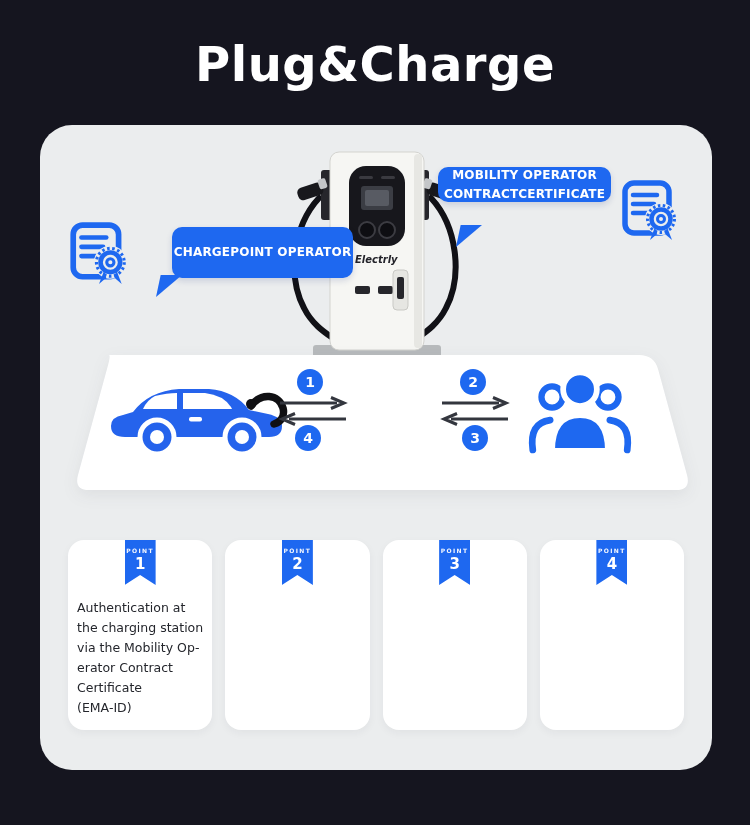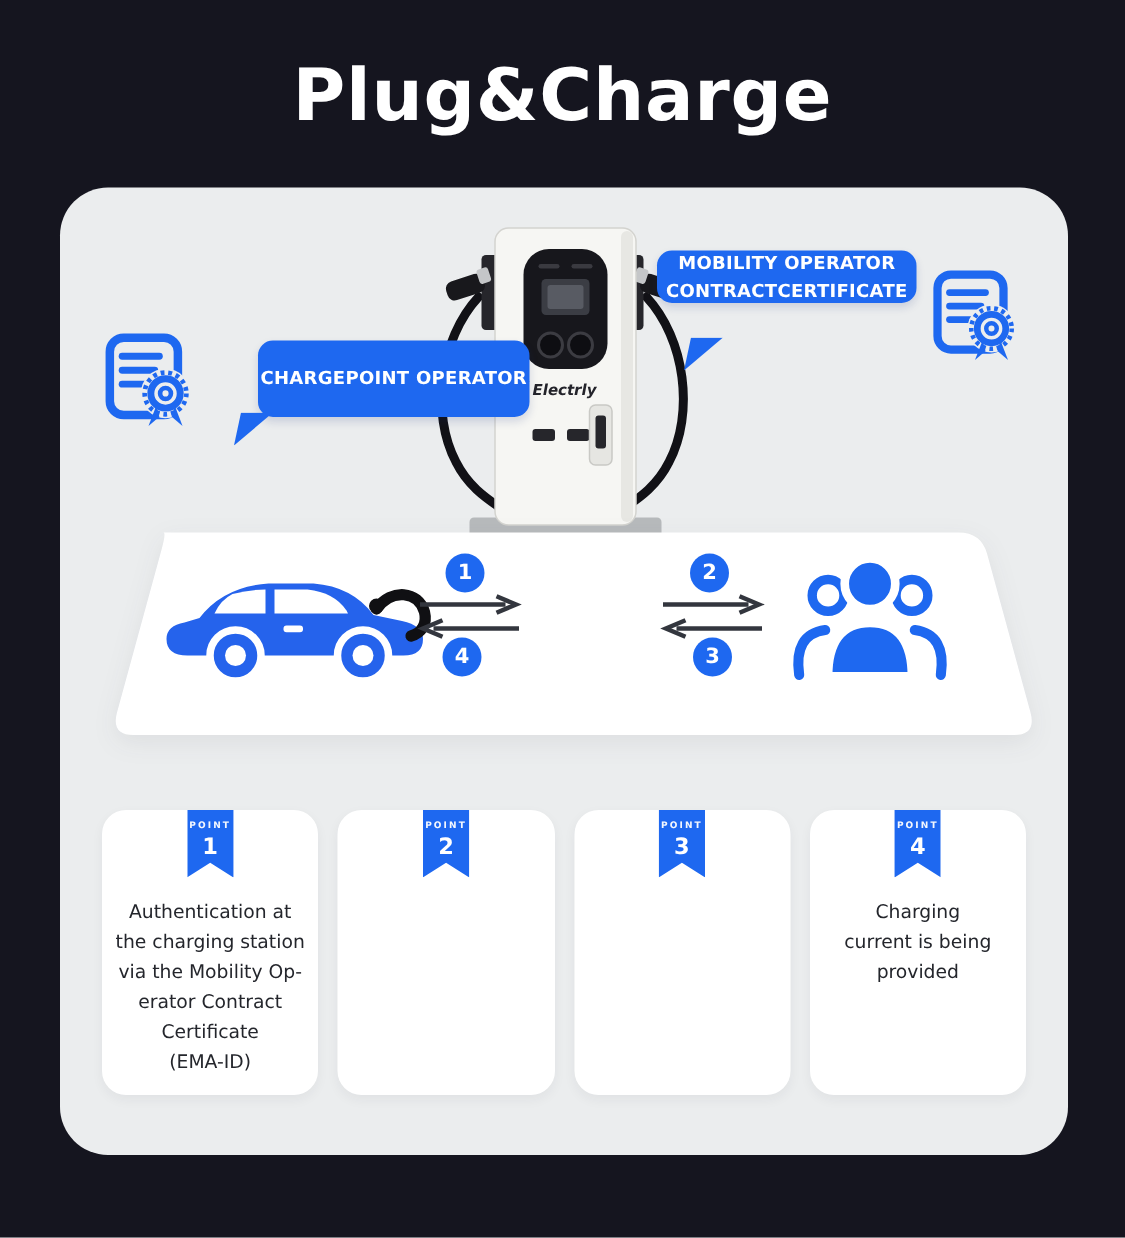--- a/index.html
+++ b/index.html
@@ -52,21 +52,21 @@
     width:31px;height:45px;background:#1e68f0;
     clip-path:polygon(0 0,100% 0,100% 100%,50% 78%,0 100%);
     display:flex;flex-direction:column;align-items:center;
     color:#fff;flex:0 0 auto;
   }
   .ribbon .pt{font-size:6px;font-weight:700;letter-spacing:1.4px;margin-top:7px;opacity:.95;}
   .ribbon .no{font-size:15px;font-weight:700;margin-top:1px;}
   .card-text{
     margin-top:13px;padding:0 5px;
     font-size:12.5px;font-weight:500;color:#24262c;line-height:1.6;
-    text-align:center;white-space:pre-line;
+    white-space:pre-line;
   }
 </style>
 </head>
 <body>
 
 <div class="title">Plug&amp;Charge</div>
 
 <div class="panel">
 
   <svg class="abs" style="left:245px;top:15px;" width="180" height="225" viewBox="0 0 180 225">
@@ -224,19 +224,16 @@
       <div class="ribbon">
         <span class="pt">POINT</span>
         <span class="no">3</span>
       </div>
     </div>
     <div class="card">
       <div class="ribbon">
         <span class="pt">POINT</span>
         <span class="no">4</span>
       </div>
-      <div class="card-text">Charging
-current is being
-provided</div>
     </div>
   </div>
 
 </div>
 
 </body></html>

